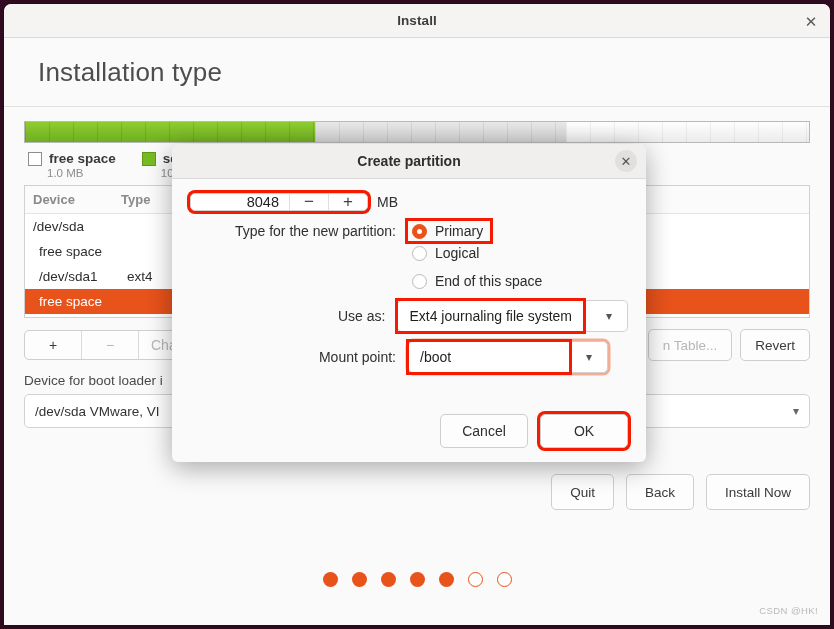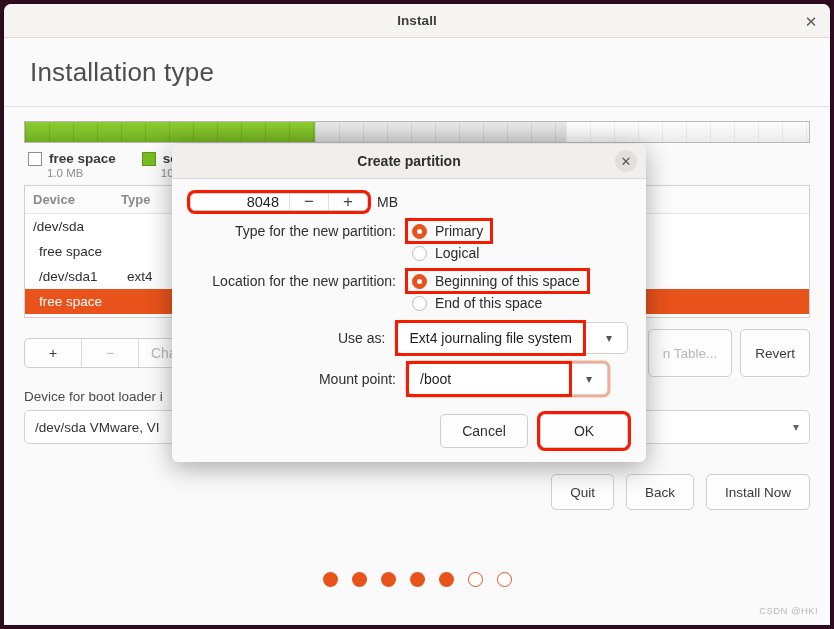--- a/index.html
+++ b/index.html
@@ -12,21 +12,21 @@
           border-radius:7px 7px 0 0;overflow:hidden;box-shadow:0 0 0 1px rgba(0,0,0,.15);}
 
   .titlebar{position:relative;height:33px;background:#f5f4f3;border-bottom:1px solid #dcdad8;
             display:flex;align-items:center;justify-content:center;border-radius:7px 7px 0 0;}
   .titlebar .title{font-size:13.5px;font-weight:bold;color:#3d3d3d;letter-spacing:.1px;}
   .close-btn{position:absolute;right:8px;top:6px;width:22px;height:22px;display:flex;
              align-items:center;justify-content:center;color:#5a5a5a;font-size:15px;
              border-radius:50%;cursor:pointer;line-height:1;}
 
   .page-head{height:68px;border-bottom:1px solid #e3e1df;display:flex;align-items:center;padding:0 22px;background:#fafafa;}
-  .page-head h1{margin:4px;font-size:26px;font-weight:400;color:#4d4d4d;letter-spacing:.2px;}
+  .page-head h1{margin:12px;font-size:26px;font-weight:400;color:#4d4d4d;letter-spacing:.2px;}
 
   .content{position:relative;padding:14px 20px 0 20px;}
 
   
   .partbar{height:20px;display:flex;border:1px solid #b8b8b8;background:#efefef;overflow:hidden;}
   .partbar .seg{height:100%;}
   .partbar .seg.used{background:linear-gradient(#8ccb2f,#72b222);
        background-image:repeating-linear-gradient(to right,rgba(0,0,0,.10) 0 1px,transparent 1px 24px),linear-gradient(#8ecd31,#6fae20);}
   .partbar .seg.freespace{background:linear-gradient(#e3e3e3,#d4d4d4);
        background-image:repeating-linear-gradient(to right,rgba(0,0,0,.08) 0 1px,transparent 1px 24px),linear-gradient(#e8e8e8,#cfcfcf);}
@@ -52,21 +52,21 @@
 
   
   .toolbar{display:flex;align-items:center;margin-top:11px;gap:0;}
   .btngroup{display:flex;border:1px solid #d0cecc;border-radius:5px;overflow:hidden;background:#fdfdfd;}
   .btngroup .b{height:28px;min-width:32px;display:flex;align-items:center;justify-content:center;
                font-size:14px;color:#3a3a3a;border-right:1px solid #ddd9d6;padding:0 12px;cursor:pointer;}
   .btngroup .b:last-child{border-right:none;}
   .btngroup .b.dis{color:#b9b6b4;}
   .spacer{flex:1;}
   .plainbtn{height:30px;border:1px solid #d0cecc;border-radius:5px;background:#fdfdfd;
-            display:flex;align-items:center;padding:8px 14px;font-size:13.5px;color:#3a3a3a;cursor:pointer;margin-left:8px;}
+            display:flex;align-items:center;padding:0 14px;font-size:13.5px;color:#3a3a3a;cursor:pointer;margin-left:8px;}
   .plainbtn.dis{color:#b9b6b4;}
 
   .bootlabel{margin-top:12px;font-size:13.5px;color:#4a4a4a;}
   .bootcombo{margin-top:6px;height:32px;border:1px solid #d4d2d0;border-radius:5px;background:#fff;
              display:flex;align-items:center;padding:0 10px;font-size:13.5px;color:#333;}
   .bootcombo .chev{margin-left:auto;color:#666;font-size:12px;}
 
   
   .actions{position:absolute;right:20px;top:470px;display:flex;gap:12px;}
   .actions .ab{height:34px;border:1px solid #d0cecc;border-radius:5px;background:#fdfdfd;
@@ -247,27 +247,20 @@
         </div>
 
         <div class="frow" style="margin-bottom:8px;">
           <span class="flabel"></span>
           <div class="radio">
             <span class="rdot"></span>
             <span class="rtext">Logical</span>
           </div>
         </div>
 
-        <div class="frow" style="margin-bottom:2px;">
-          <span class="flabel">Location for the new partition:</span>
-          <div class="radio hl">
-            <span class="rdot on"></span>
-            <span class="rtext">Beginning of this space</span>
-          </div>
-        </div>
 
         <div class="frow" style="margin-bottom:9px;">
           <span class="flabel"></span>
           <div class="radio">
             <span class="rdot"></span>
             <span class="rtext">End of this space</span>
           </div>
         </div>
 
         <div class="frow" style="margin-bottom:9px;">

